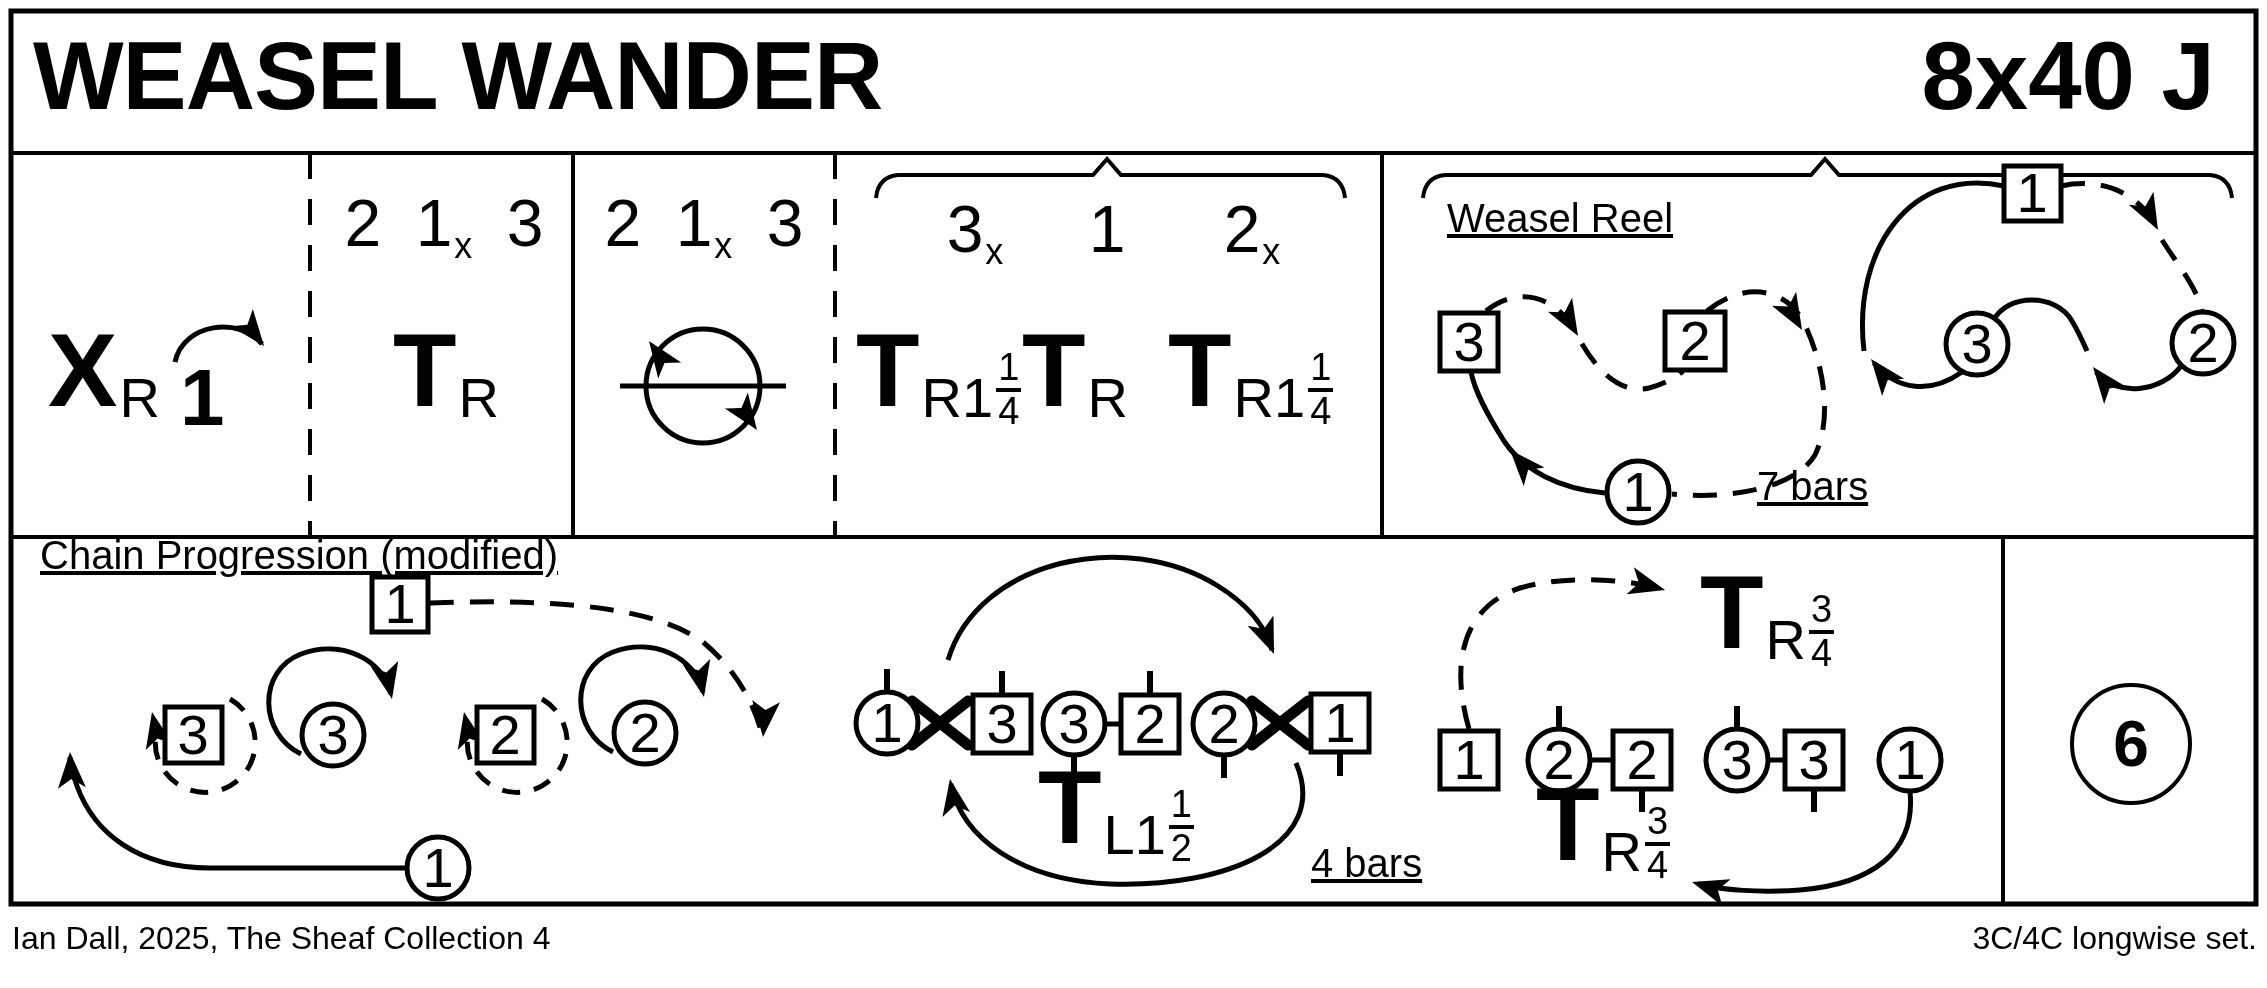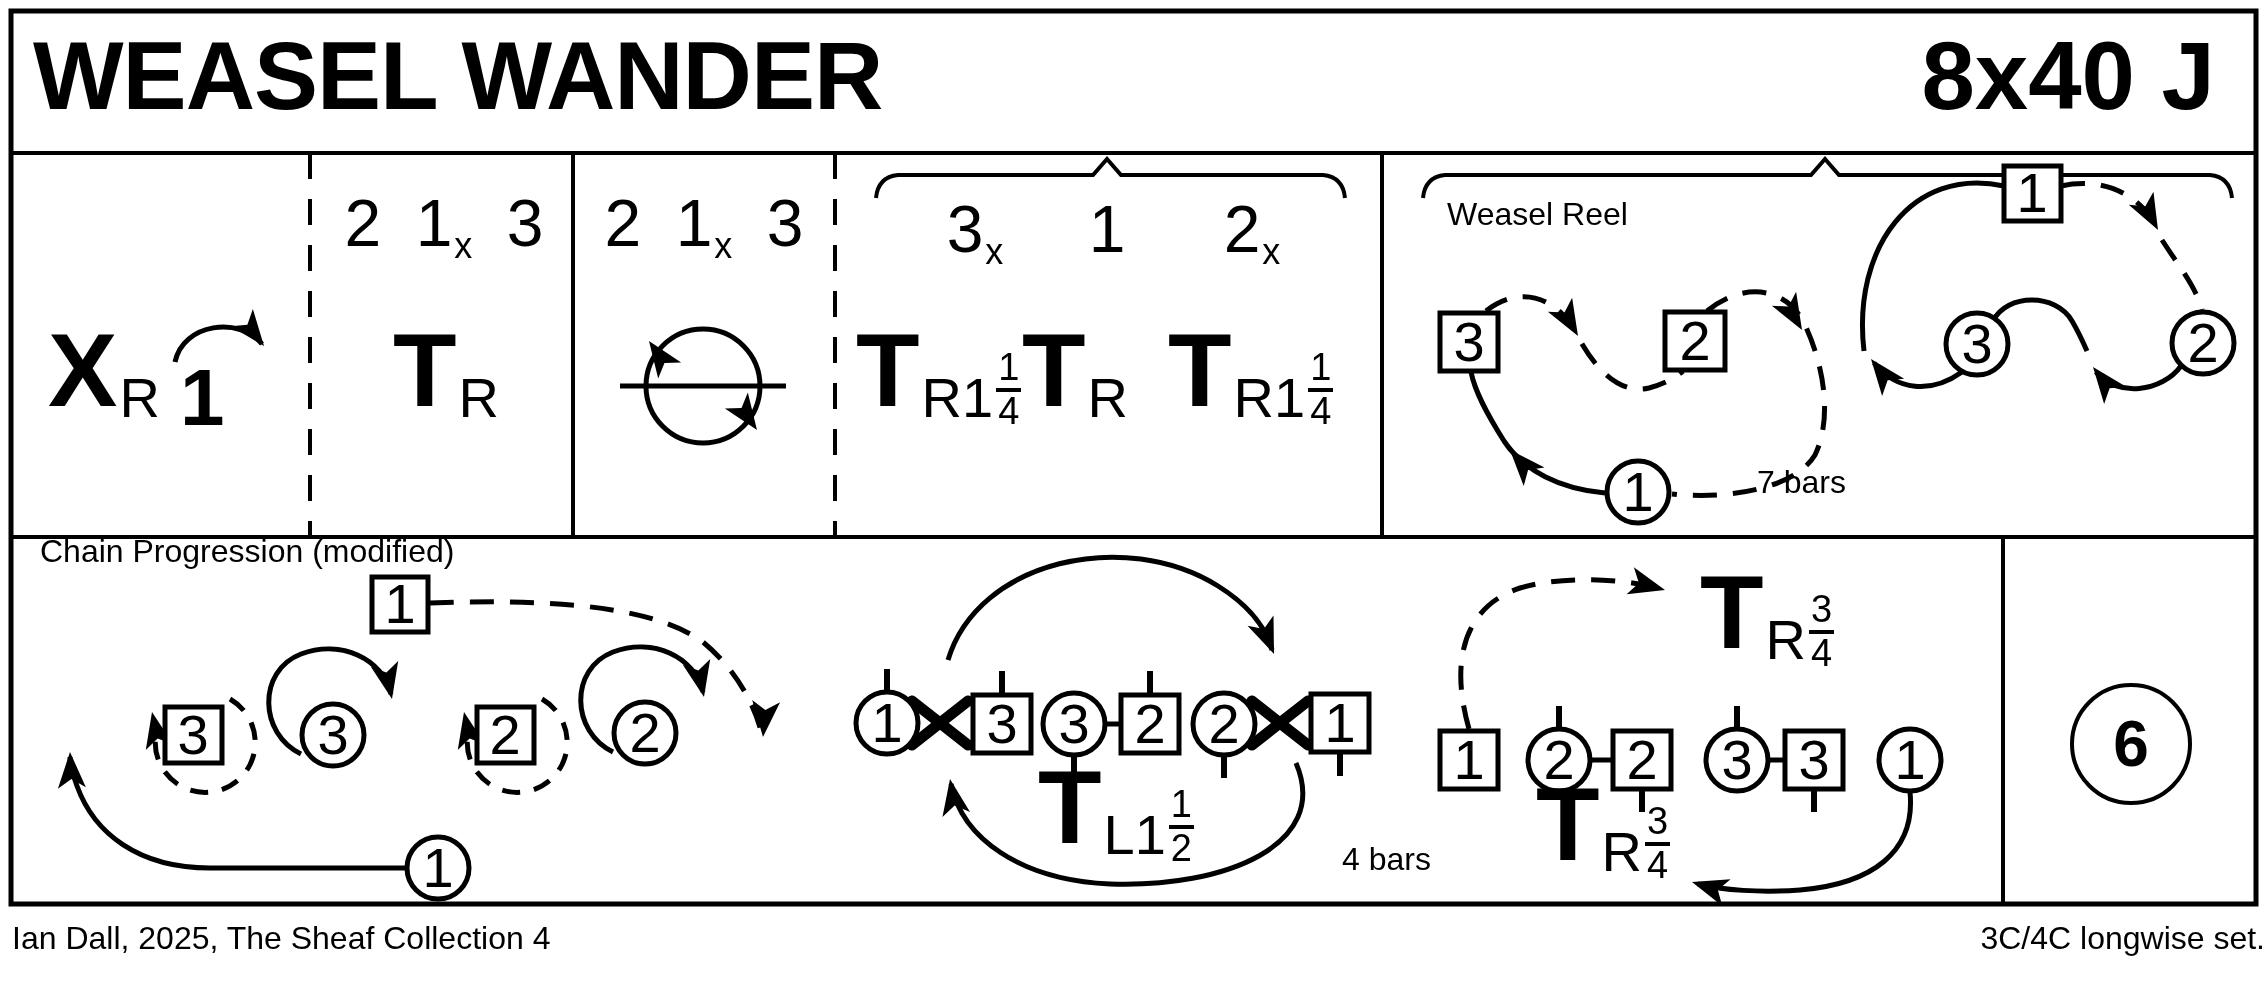--- a/index.html
+++ b/index.html
@@ -4,21 +4,21 @@
 <style>
   html,body{margin:0;padding:0;background:#fff;}
   .page{position:relative;width:2267px;height:988px;background:#fff;
         font-family:"Liberation Sans",sans-serif;color:#000;overflow:hidden;}
   svg.art{position:absolute;left:0;top:0;}
   .txt{position:absolute;white-space:nowrap;line-height:1;}
   .cx{transform:translateX(-50%);}
   .cc{transform:translate(-50%,-50%);}
   .title{font-size:96px;font-weight:700;letter-spacing:-1px;}
   .meta{font-size:96px;font-weight:700;margin-left:18px;}
-  .lbl{font-size:32px;}
+  .lbl{font-size:40px;text-decoration:underline;}
   .foot{font-size:32px;}
   .order{font-size:66px;}
   .order .gap{margin-left:16px;}
   .xsub{font-size:36px;position:relative;top:12px;margin-left:2px;}
   .digit{font-size:56px;}
   .digit-b{font-size:64px;font-weight:700;}
   .recap-order{font-size:64px;letter-spacing:6px;}
   .tlabel{position:absolute;display:flex;align-items:flex-start;white-space:nowrap;}
   .bigT{font-size:104px;font-weight:700;line-height:1;}
   .tsub{font-size:56px;line-height:1;margin-top:52px;margin-left:2px;}
@@ -251,21 +251,21 @@
   <div class="txt digit cc" style="left:1224px;top:724px">2</div>
   <div class="txt digit cc" style="left:1340px;top:723px">1</div>
   <div class="tlabel" style="left:1038px;top:755px">
     <span class="bigT">T</span>
     <span class="tsub">L1</span>
     <span class="frac tsub" style="margin-top:30px">
         <span class="num">1</span>
         <span class="den">2</span>
       </span>
   </div>
-  <div class="txt lbl" style="left:1342px;top:843px">4 bars</div>
+  <div class="txt lbl" style="left:1311px;top:843px">4 bars</div>
 
   <div class="txt digit cc" style="left:1469px;top:760px">1</div>
   <div class="txt digit cc" style="left:1559px;top:760px">2</div>
   <div class="txt digit cc" style="left:1642px;top:760px">2</div>
   <div class="txt digit cc" style="left:1737px;top:760px">3</div>
   <div class="txt digit cc" style="left:1814px;top:760px">3</div>
   <div class="txt digit cc" style="left:1910px;top:760px">1</div>
   <div class="tlabel" style="left:1700px;top:560px">
     <span class="bigT">T</span>
     <span class="tsub">R</span>
@@ -279,15 +279,15 @@
     <span class="tsub">R</span>
     <span class="frac tsub" style="margin-top:30px">
         <span class="num">3</span>
         <span class="den">4</span>
       </span>
   </div>
 
   <div class="txt digit-b cc" style="left:2131px;top:744px">6</div>
 
   <div class="txt foot" style="left:12px;top:922px">Ian Dall, 2025, The Sheaf Collection 4</div>
-  <div class="txt foot" style="right:2px;top:922px">3C/4C longwise set.</div>
+  <div class="txt foot" style="right:10px;top:922px">3C/4C longwise set.</div>
 
 </div>
 
 </body></html>

